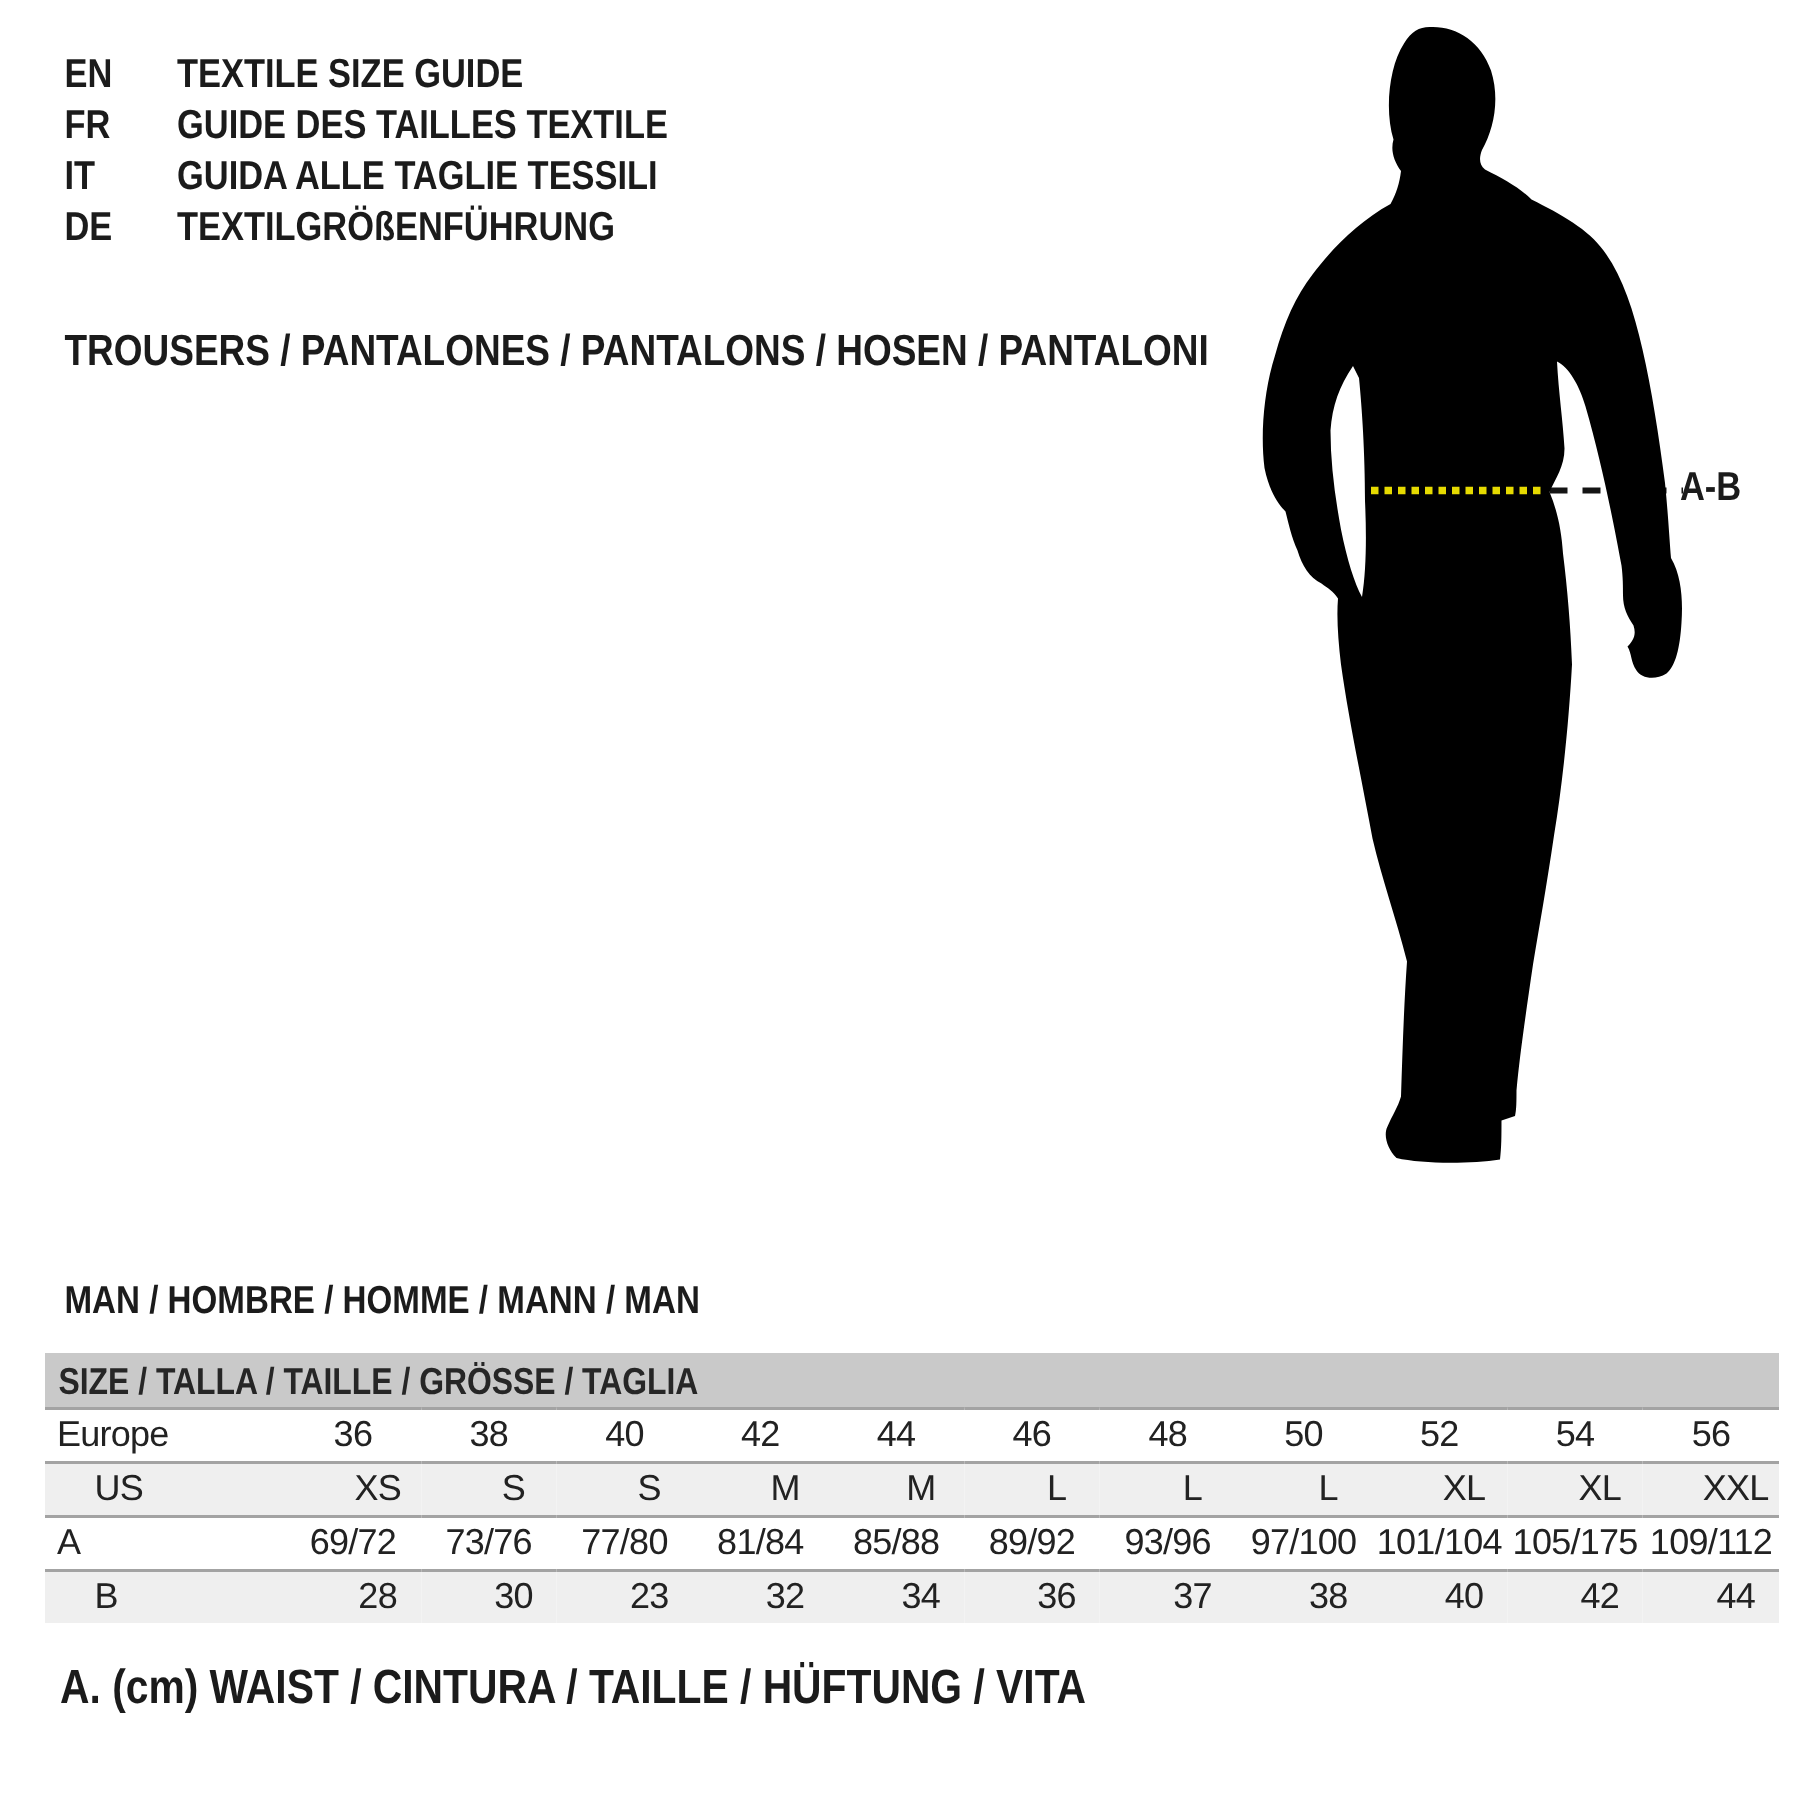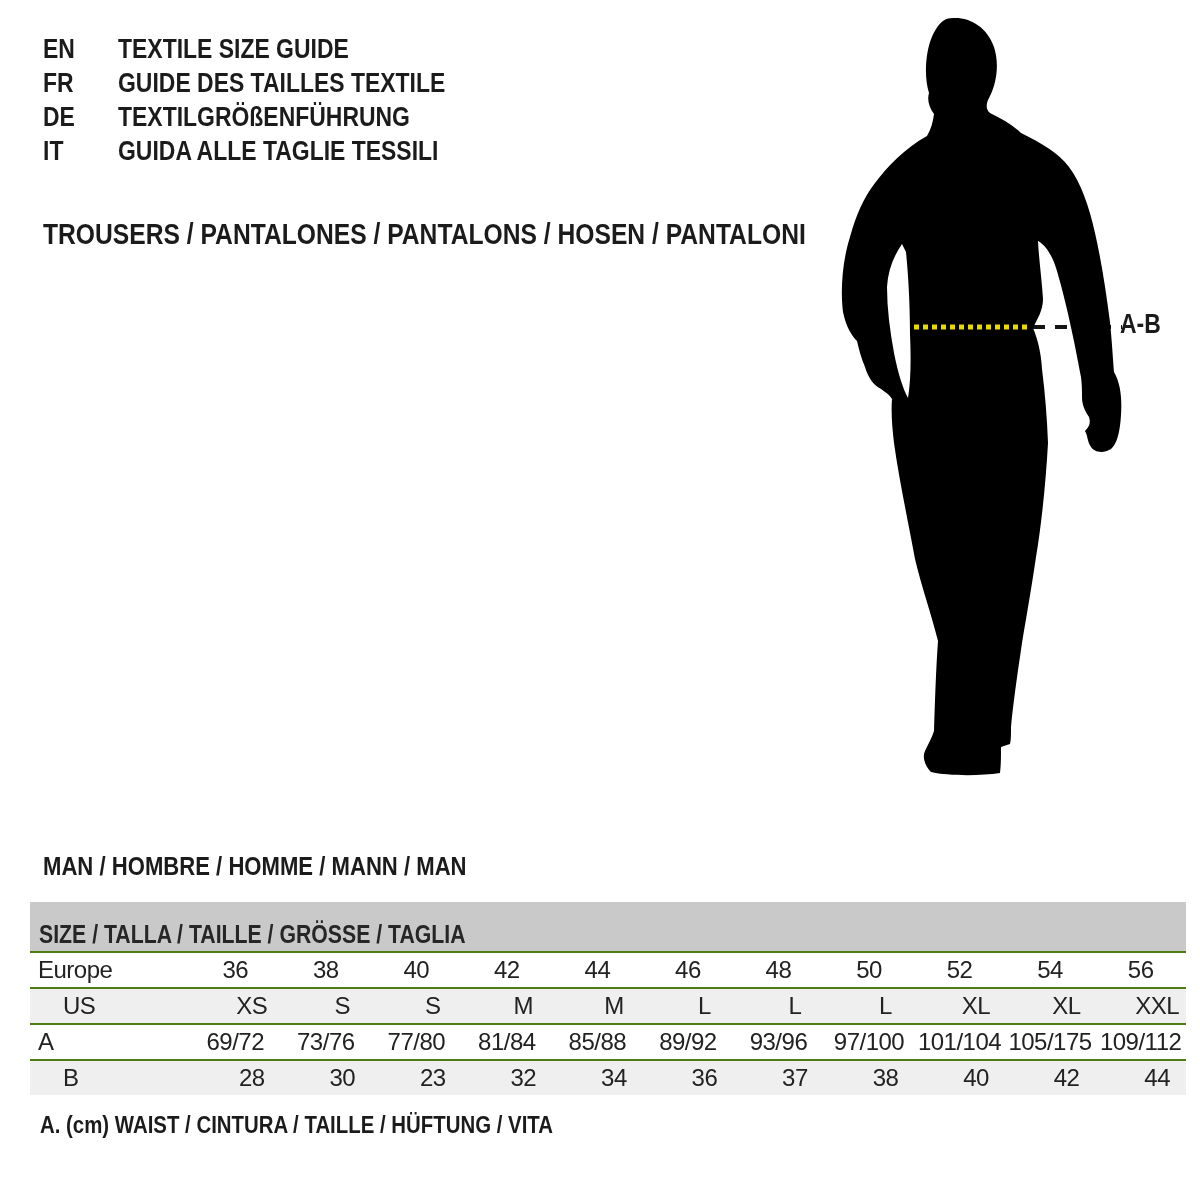--- a/index.html
+++ b/index.html
@@ -33,62 +33,62 @@
   .section-title{left:43px;top:851px;height:32px;display:flex;align-items:flex-start;font-size:26px;}
   
   table.size-table{
     left:30px;top:902px;width:1156px;
     border-collapse:collapse;table-layout:fixed;
   }
   table.size-table th{
     background:#c9c9c9;
     height:33px;
     text-align:left;
-    padding:16px 0 0 9px;
+    padding:3px 0 0 9px;
     font-size:25px;
     font-weight:bold;
     color:#262626;
   }
   table.size-table td{
     height:34px;
     text-align:center;
     font-size:24px;
     letter-spacing:-0.5px;
     padding:0;
-    border-top:2px solid #4d7c0f;
+    border-top:2px solid #a3a3a3;
     font-weight:normal;
     color:#222222;
   }
   table.size-table td.row-label{text-align:left;padding-left:8px;}
   table.size-table tr.stripe td{background:#efefef;padding-left:33px;}
   
   .notes{left:40px;top:1108px;}
-  .note{height:33px;display:flex;align-items:center;font-size:24px;justify-content:center;}
+  .note{height:33px;display:flex;align-items:center;font-size:32px;justify-content:center;}
 </style>
 </head>
 <body>
 
 <div>
 
   <div class="abs lang-block">
     <div class="lang-row">
       <span class="lang-code"><span class="cond">EN</span></span>
       <span class="cond">TEXTILE SIZE GUIDE</span>
     </div>
     <div class="lang-row">
       <span class="lang-code"><span class="cond">FR</span></span>
       <span class="cond">GUIDE DES TAILLES TEXTILE</span>
     </div>
     <div class="lang-row">
+      <span class="lang-code"><span class="cond">IT</span></span>
+      <span class="cond">GUIDA ALLE TAGLIE TESSILI</span>
+    </div>
+    <div class="lang-row">
       <span class="lang-code"><span class="cond">DE</span></span>
       <span class="cond">TEXTILGRÖßENFÜHRUNG</span>
-    </div>
-    <div class="lang-row">
-      <span class="lang-code"><span class="cond">IT</span></span>
-      <span class="cond">GUIDA ALLE TAGLIE TESSILI</span>
     </div>
   </div>
 
   <div class="abs product-line">
     <span class="cond">TROUSERS / PANTALONES / PANTALONS / HOSEN / PANTALONI</span>
   </div>
 
   <div class="abs figure">
     <svg width="300" height="785" viewBox="0 0 300 785">
 

